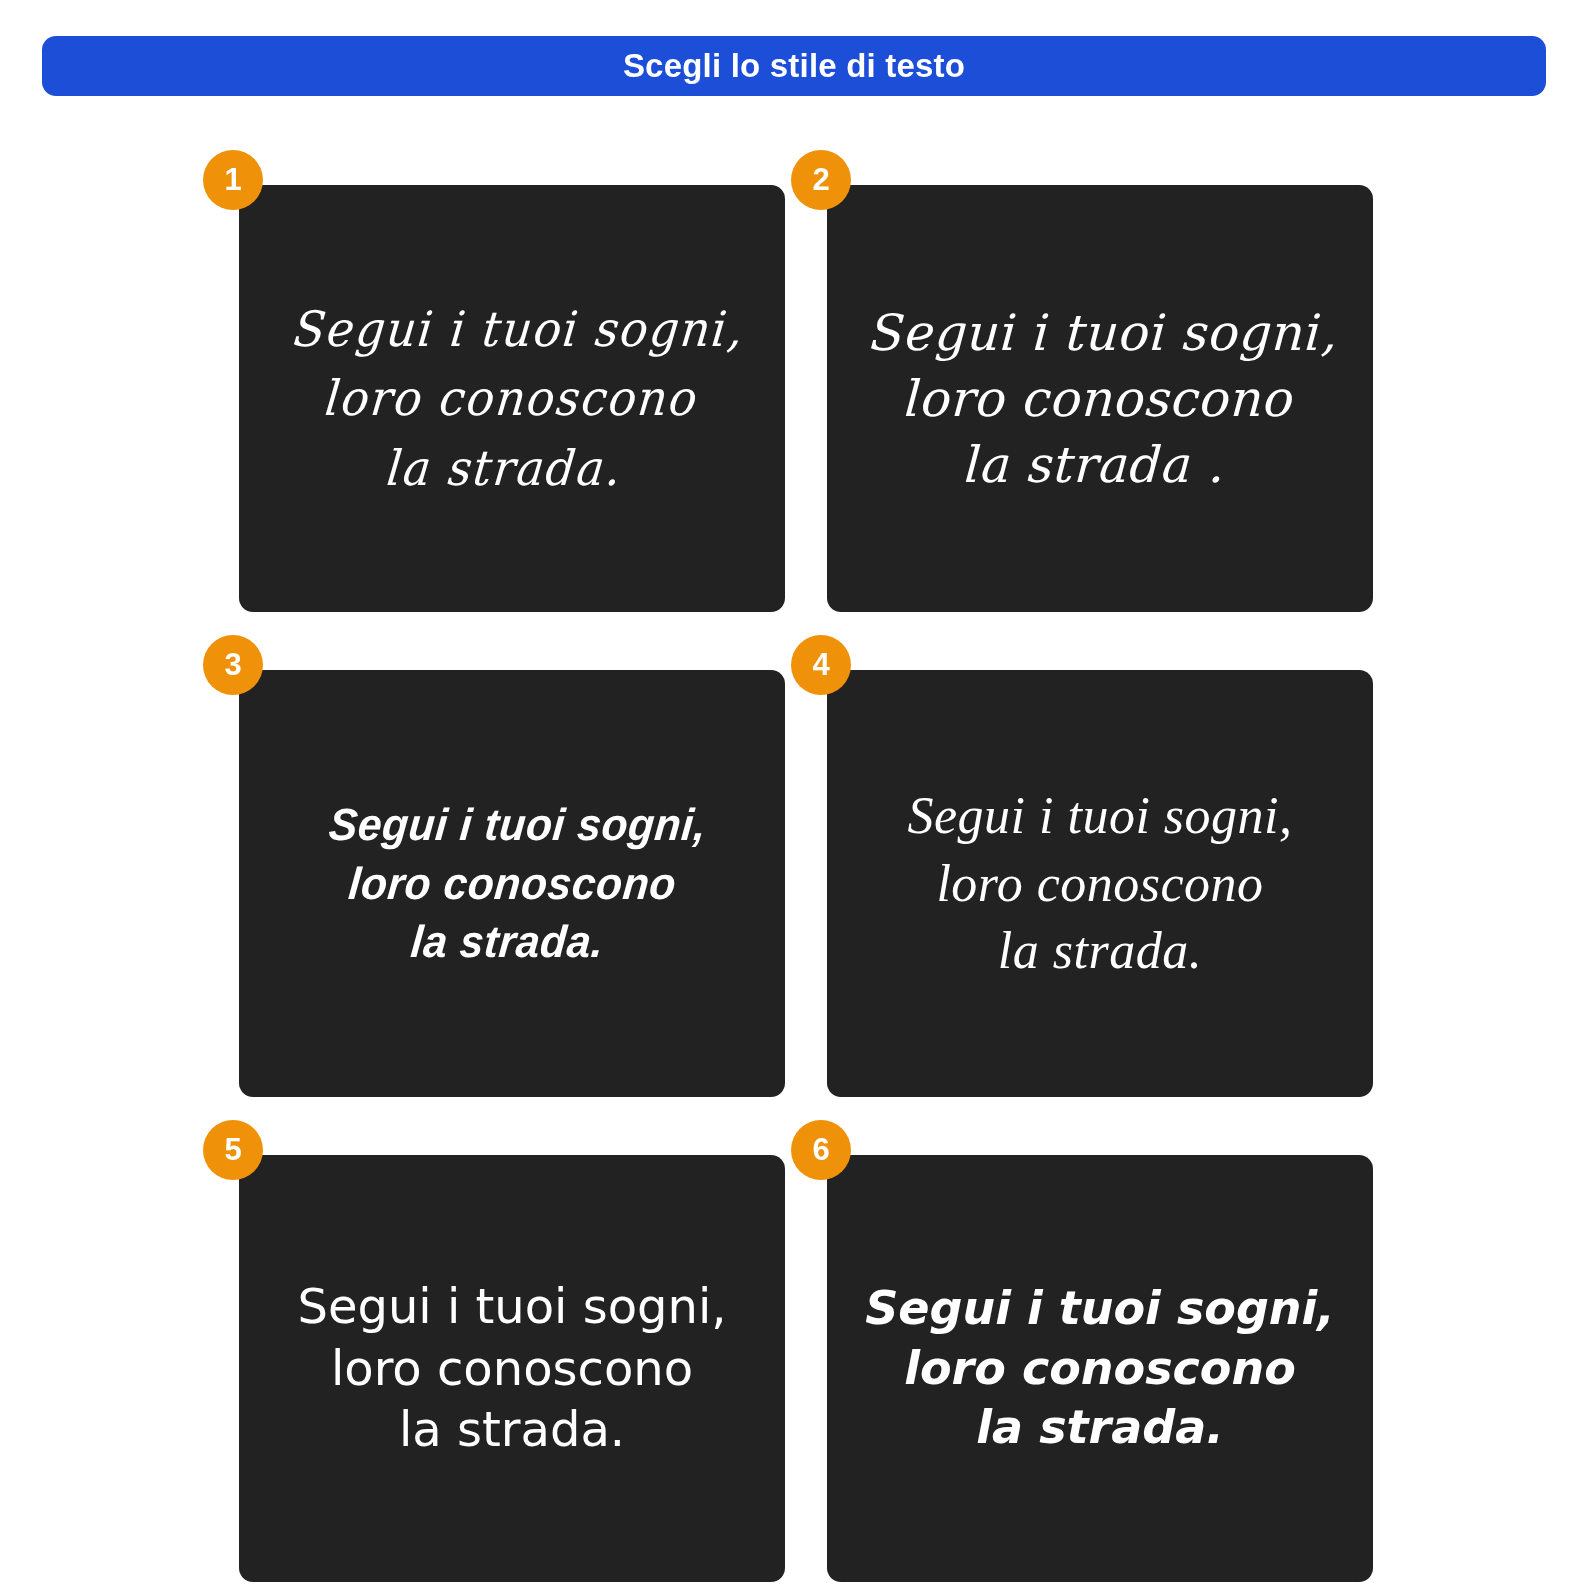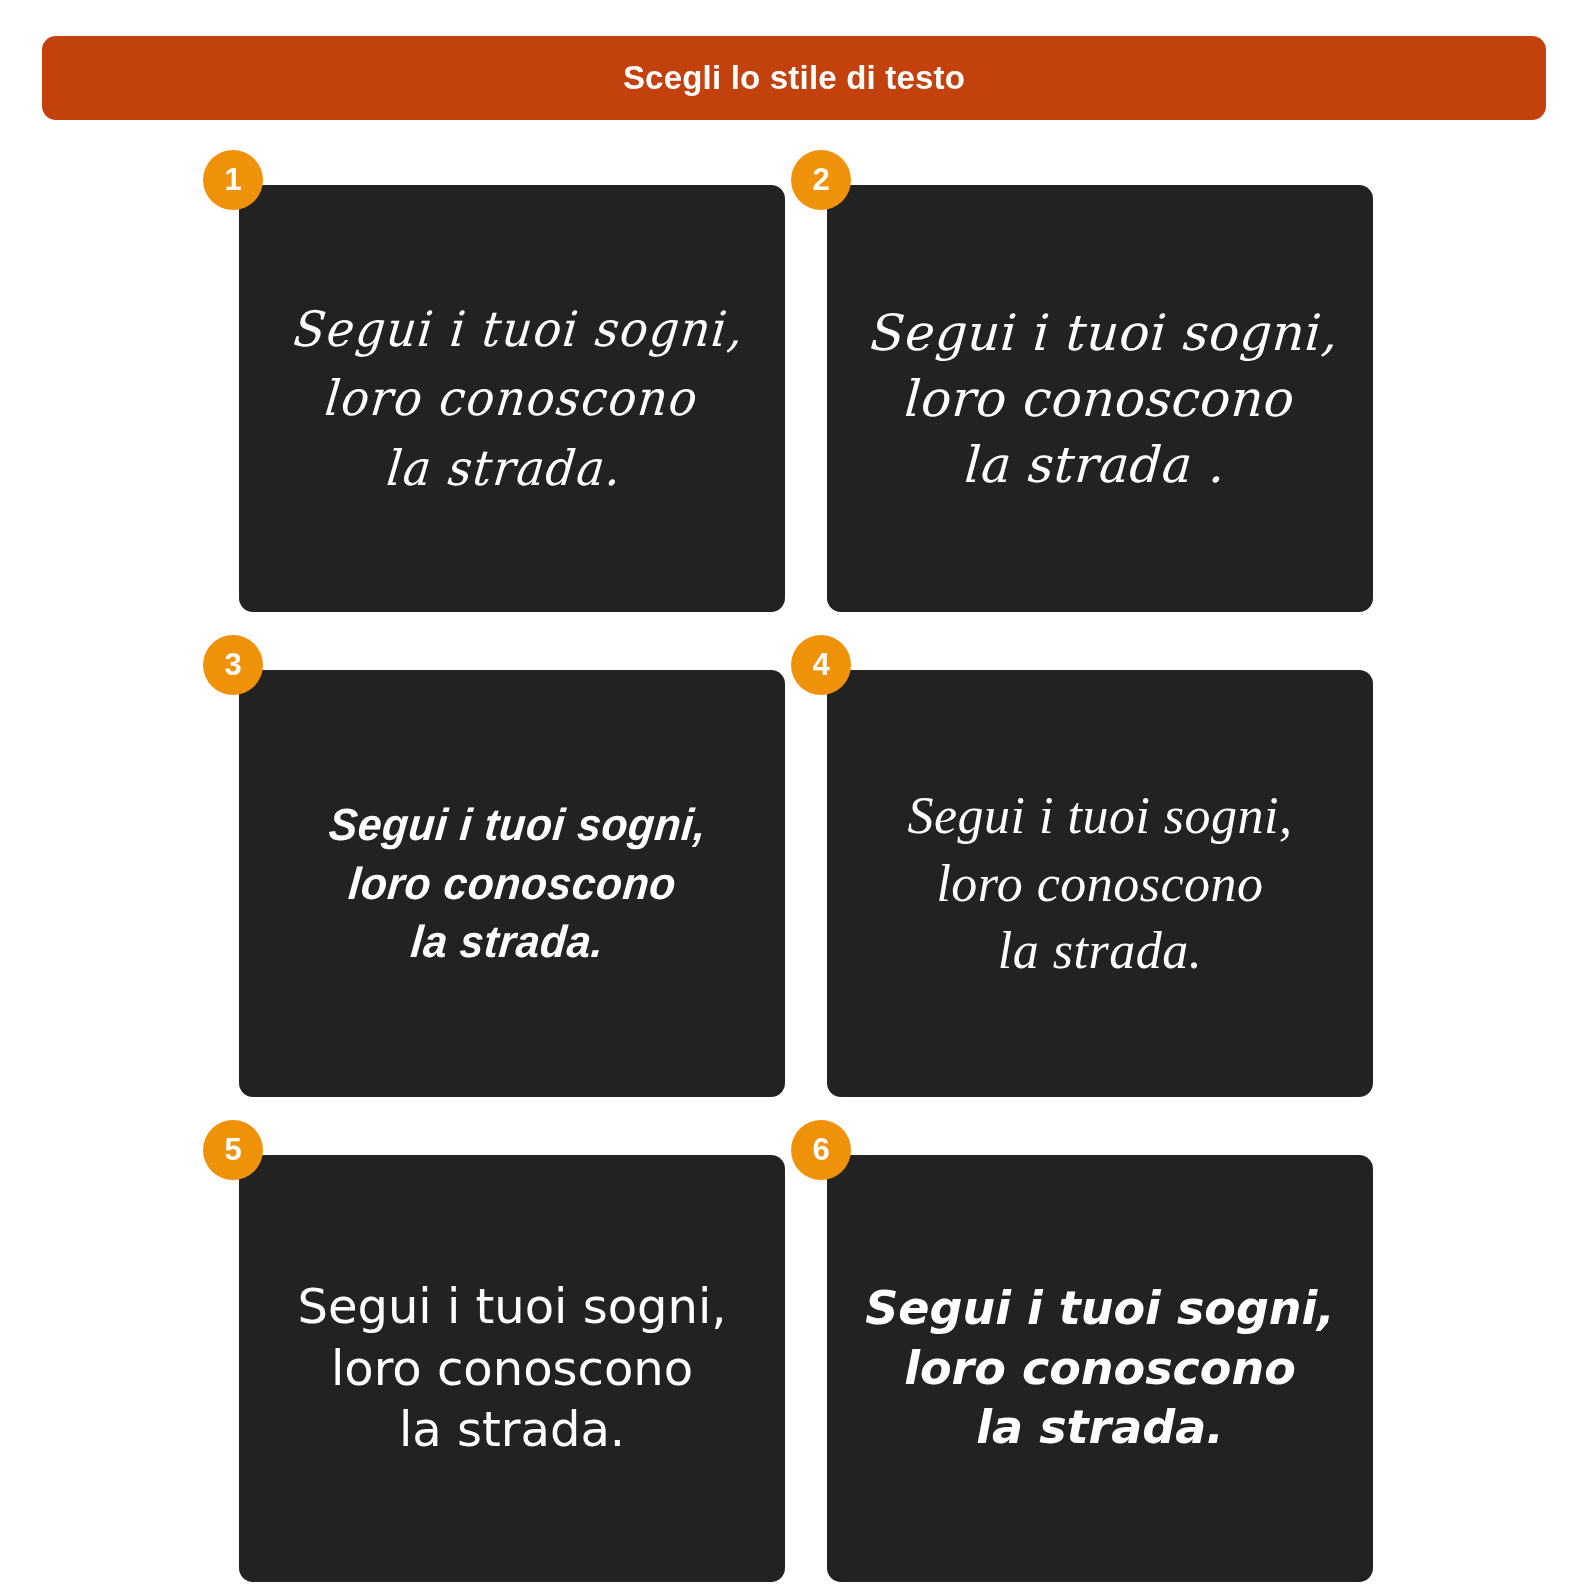--- a/index.html
+++ b/index.html
@@ -22,22 +22,22 @@
     background: #ffffff;
     box-sizing: border-box;
   }
 
   
   .header-bar {
     position: absolute;
     left: 42px;
     top: 36px;
     width: 1504px;
-    height: 84px;
-    background: #c2410c;
+    height: 60px;
+    background: #1d4ed8;
     border-radius: 14px;
     display: flex;
     align-items: center;
     justify-content: center;
   }
   .header-title {
     color: #ffffff;
     font-size: 33px;
     font-weight: bold;
     letter-spacing: 0.2px;

